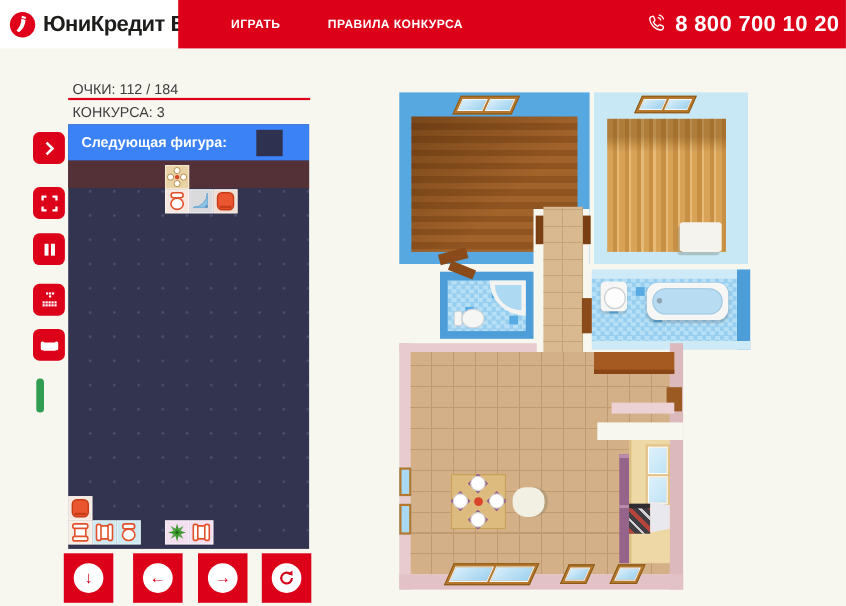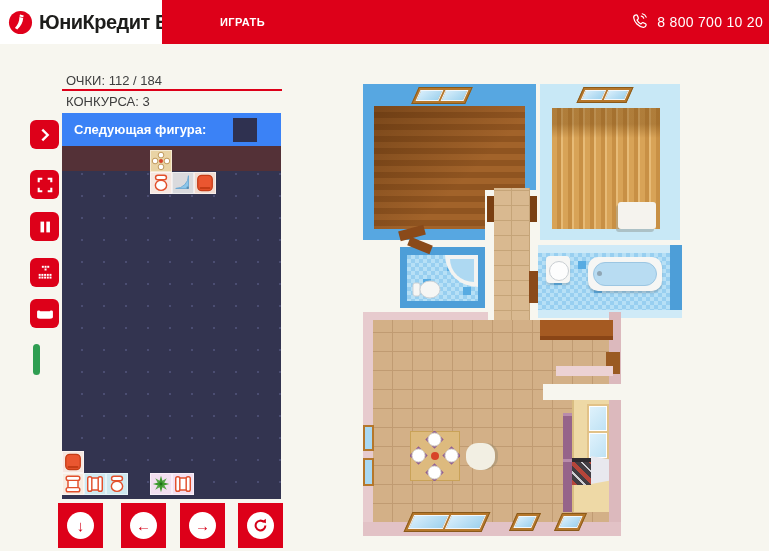--- a/index.html
+++ b/index.html
@@ -12,21 +12,21 @@
 
   
   #header{left:0;top:0;width:769px;height:44px;background:#fff;}
   #logo{left:8px;top:0;height:44px;display:flex;align-items:center;gap:6px;cursor:pointer;}
   #logo svg{display:block;}
   #logo .logo-text{font-size:20px;font-weight:700;color:#1d1d1b;letter-spacing:-0.5px;}
   #redbar{left:162px;top:0;width:607px;height:44px;background:#dd0019;}
   .nav-item{position:absolute;top:0;height:44px;line-height:44px;color:#fff;
     font-size:11px;font-weight:700;letter-spacing:.4px;cursor:pointer;white-space:nowrap;}
   #phone{position:absolute;right:6px;top:0;height:44px;display:flex;align-items:center;gap:8px;color:#fff;cursor:pointer;}
-  #phone .num{font-size:14px;font-weight:400;letter-spacing:.3px;}
+  #phone .num{font-size:20px;font-weight:700;letter-spacing:.3px;}
 
   
   #score-line,#speed-line{color:#3e3e3e;font-size:13px;}
   #score-line{left:66px;top:73px;}
   #speed-line{left:66px;top:94px;}
   #score-underline{left:62px;top:89px;width:220px;height:2px;background:#dd0019;}
 
   
   .side-btn{left:30px;width:29px;height:29px;border-radius:6px;background:#dd0019;
     display:flex;align-items:center;justify-content:center;cursor:pointer;}
@@ -161,21 +161,22 @@
 <div class="abs" id="header">
   <div class="abs" id="logo">
     <svg width="25" height="25" viewBox="0 0 26 26">
       <circle cx="13" cy="13" r="12" fill="#e0001b"></circle>
       <path d="M9.6 20.2 C13.8 16.6 15.4 13 15.8 8.4 L11.9 7.4 C11.8 12 10.3 15.6 7.2 18.6 Z" fill="#fff"></path>
       <path d="M15.9 7.6 L11.9 6.7 L12.5 4.6 L16.3 5.6 Z" fill="#fff"></path>
     </svg>
     <span class="logo-text">ЮниКредит Банк</span>
   </div>
   <div class="abs" id="redbar">
-    <span class="nav-item" style="left:58px">ИГРАТЬ</span>
+    <span class="nav-item" style="left:48px">ИГРАТЬ</span>
+    <span class="nav-item" style="left:136px">ПРАВИЛА КОНКУРСА</span>
     <div id="phone">
       <svg width="20" height="20" viewBox="0 0 22 22">
         <path d="M7.6 3.2 C8.3 3 9 3.4 9.3 4.1 L10.2 6.3 C10.4 6.9 10.3 7.6 9.8 8 L8.8 8.9 C9.6 10.6 11.4 12.4 13.1 13.2 L14 12.2 C14.4 11.7 15.1 11.6 15.7 11.8 L17.9 12.7 C18.6 13 19 13.7 18.8 14.4 C18.5 15.8 17.2 17 15.7 16.8 C10.4 16.1 5.9 11.6 5.2 6.3 C5 4.8 6.2 3.5 7.6 3.2 Z" fill="none" stroke="#fff" stroke-width="1.4"></path>
         <path d="M13.5 4.5 Q15.5 4.8 16.2 6.8" fill="none" stroke="#fff" stroke-width="1.3" stroke-linecap="round"></path>
         <path d="M14.6 1.9 Q17.8 2.5 18.9 5.7" fill="none" stroke="#fff" stroke-width="1.3" stroke-linecap="round"></path>
       </svg>
       <span class="num">8 800 700 10 20</span>
     </div>
   </div>
 </div>

